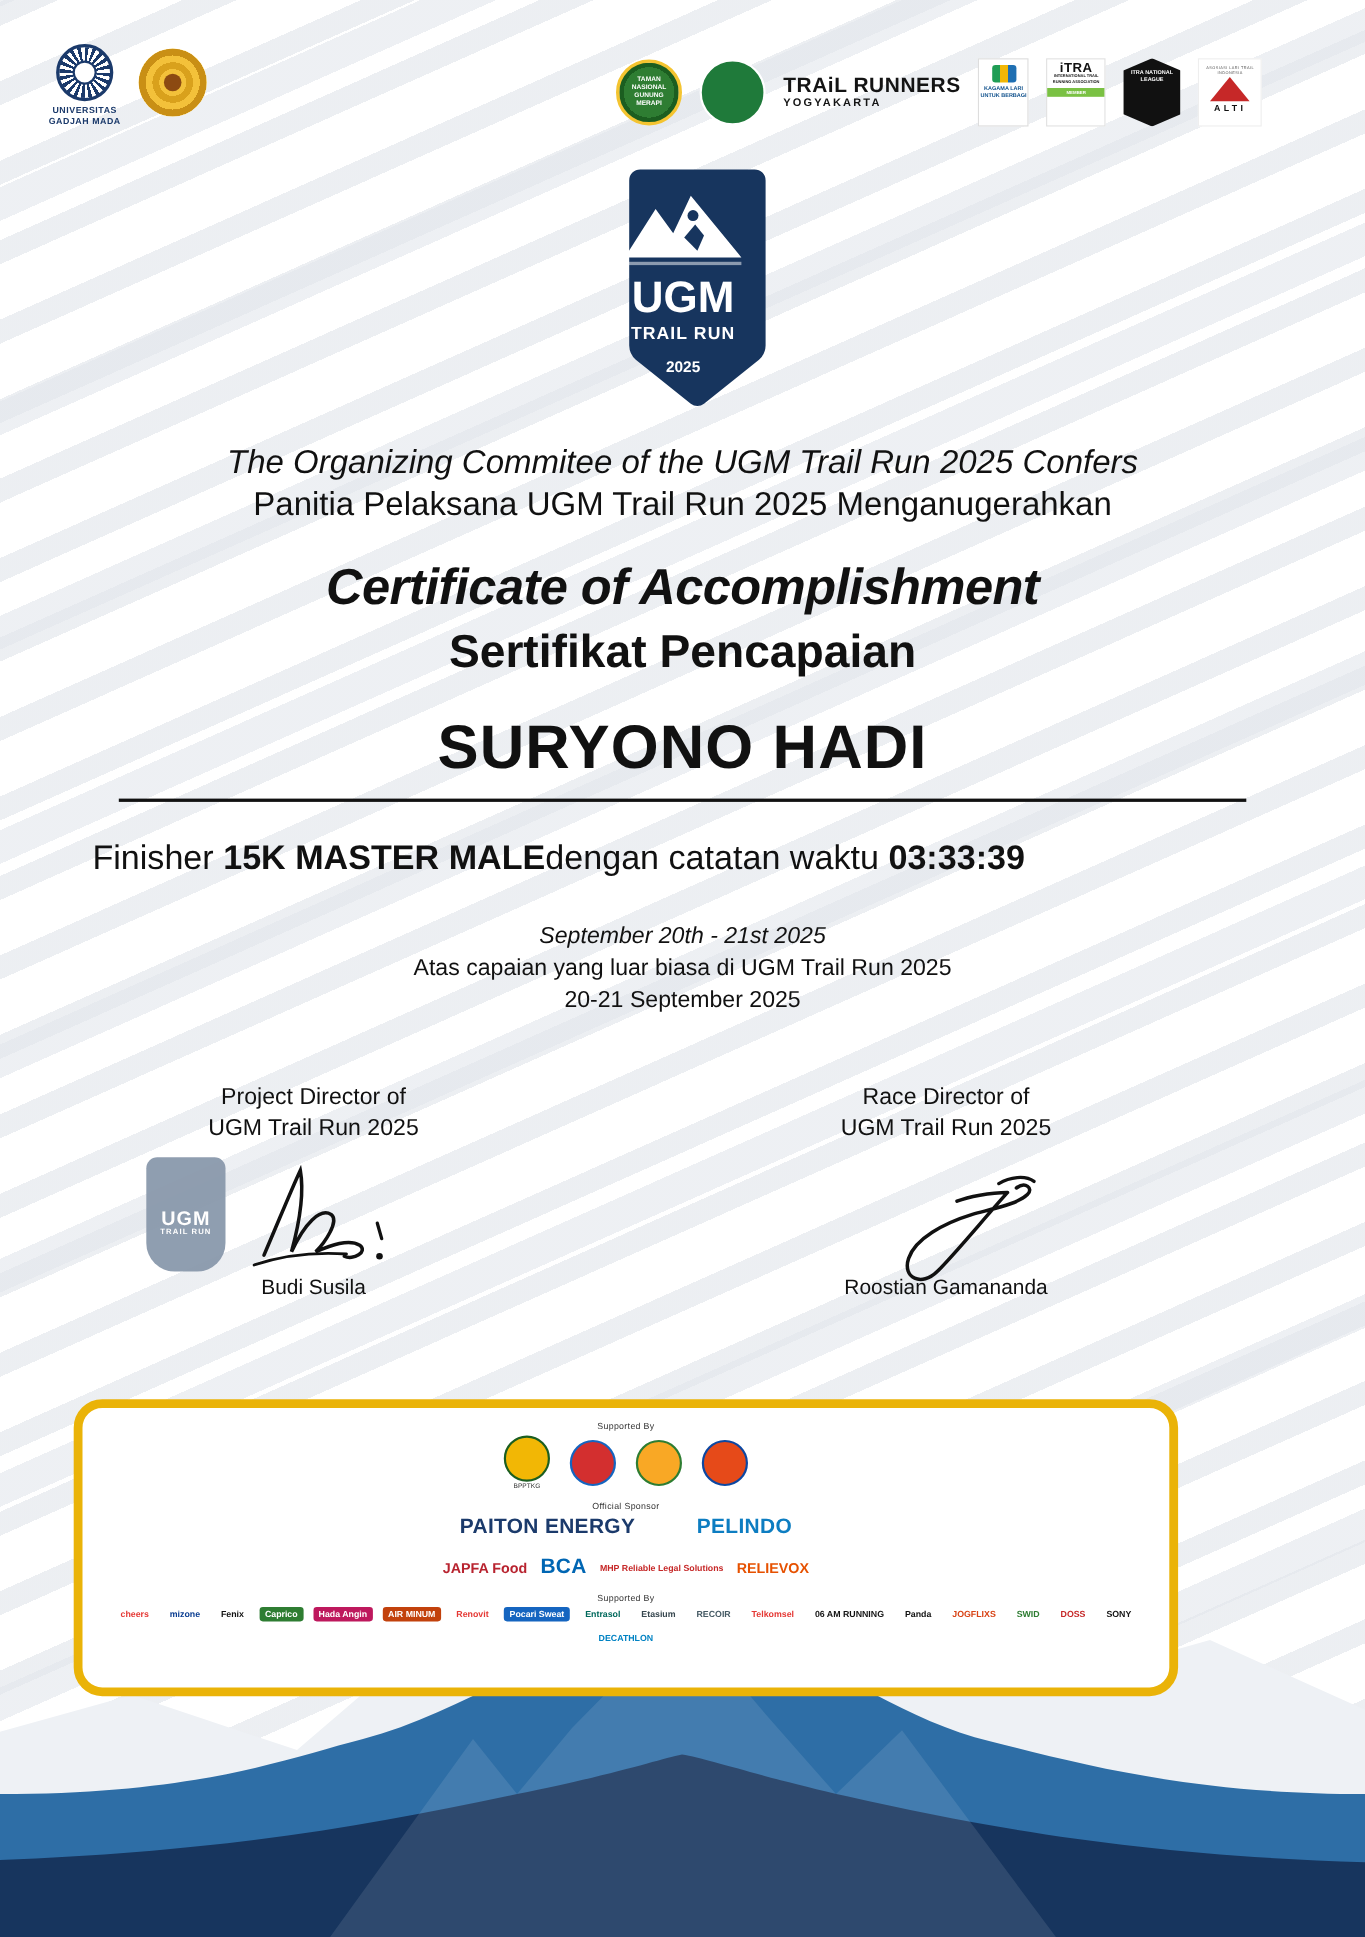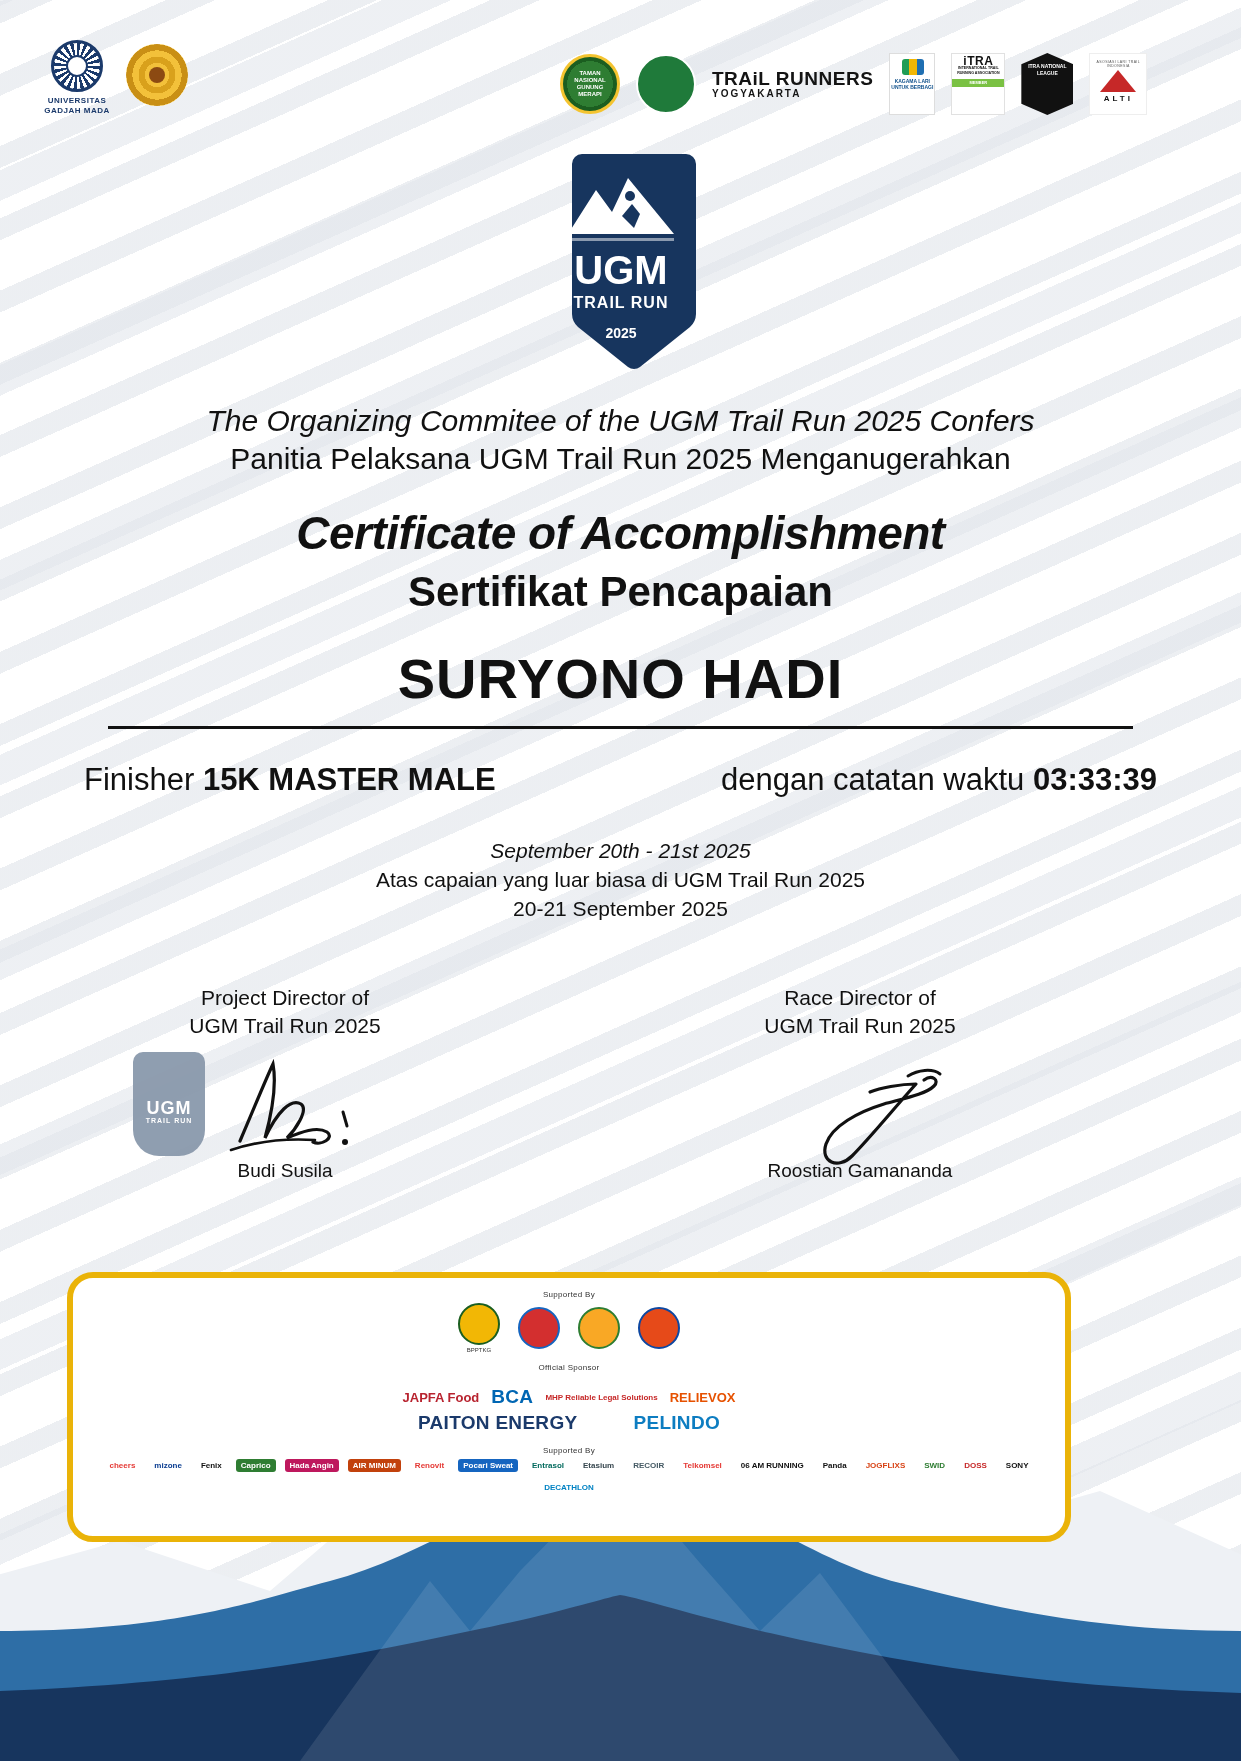--- a/index.html
+++ b/index.html
@@ -277,21 +277,20 @@
     width: 1025px;
     height: 3px;
     background: #111;
   }
   .result-row {
     position: absolute;
     top: 762px;
     left: 84px;
     width: 1073px;
     display: flex;
-    justify-content: space-between;
     align-items: baseline;
     font-size: 31px;
     color: #111;
   }
   .result-row b { font-weight: bold; }
   .ach {
     position: absolute;
     top: 836px;
     width: 100%;
     text-align: center;
@@ -340,21 +339,21 @@
   .badge-mini .m1 { font-size: 18px; line-height: 17px; letter-spacing: 1px;}
   .badge-mini .m2 { font-size: 7px; letter-spacing: 1px; }
   
   .sponsor-panel {
     position: absolute;
     left: 67px;
     top: 1272px;
     width: 1004px;
     height: 270px;
     background: #ffffff;
-    border: 6px solid #eab308;
+    border: 8px solid #eab308;
     border-radius: 26px;
     box-sizing: border-box;
     padding: 10px 0 8px;
     text-align: center;
   }
   .sp-label {
     font-size: 8px;
     color: #333;
     letter-spacing: .3px;
     margin: 2px 0 4px;
@@ -538,30 +537,30 @@
       </div>
       <div>
         <div class="sp-circle" style="background:#f9a825;border:2px solid #2e7d32"></div>
       </div>
       <div>
         <div class="sp-circle" style="background:#e64a19;border:2px solid #0d47a1"></div>
       </div>
     </div>
 
     <div class="sp-label" style="margin-top:10px">Official Sponsor</div>
+    <div class="sp-row" style="gap:56px;margin-top:4px">
+      <div class="sp-big" style="color:#1b3a6b">PAITON ENERGY</div>
+      <div class="sp-big" style="color:#0d7dc1">PELINDO</div>
+    </div>
+
     <div class="sp-row tight" style="margin-top:14px">
       <div class="sp-mid" style="color:#b8232f">JAPFA Food</div>
       <div class="sp-big" style="color:#0066b3">BCA</div>
       <div class="sp-tiny" style="color:#c62828">MHP Reliable Legal Solutions</div>
       <div class="sp-mid" style="color:#e65100">RELIEVOX</div>
-    </div>
-
-    <div class="sp-row" style="gap:56px;margin-top:4px">
-      <div class="sp-big" style="color:#1b3a6b">PAITON ENERGY</div>
-      <div class="sp-big" style="color:#0d7dc1">PELINDO</div>
     </div>
 
     <div class="sp-label" style="margin-top:12px">Supported By</div>
     <div class="sp-row tiny-row" style="margin-top:4px;padding:0 16px">
       <div class="chip sp-tiny" style="color:#e53935">cheers</div>
       <div class="chip sp-tiny" style="color:#0a3d91">mizone</div>
       <div class="chip sp-tiny" style="color:#111111">Fenix</div>
       <div class="chip sp-tiny" style="color:#ffffff;background:#2e7d32">Caprico</div>
       <div class="chip sp-tiny" style="color:#ffffff;background:#be185d">Hada Angin</div>
       <div class="chip sp-tiny" style="color:#ffffff;background:#c2410c">AIR MINUM</div>

